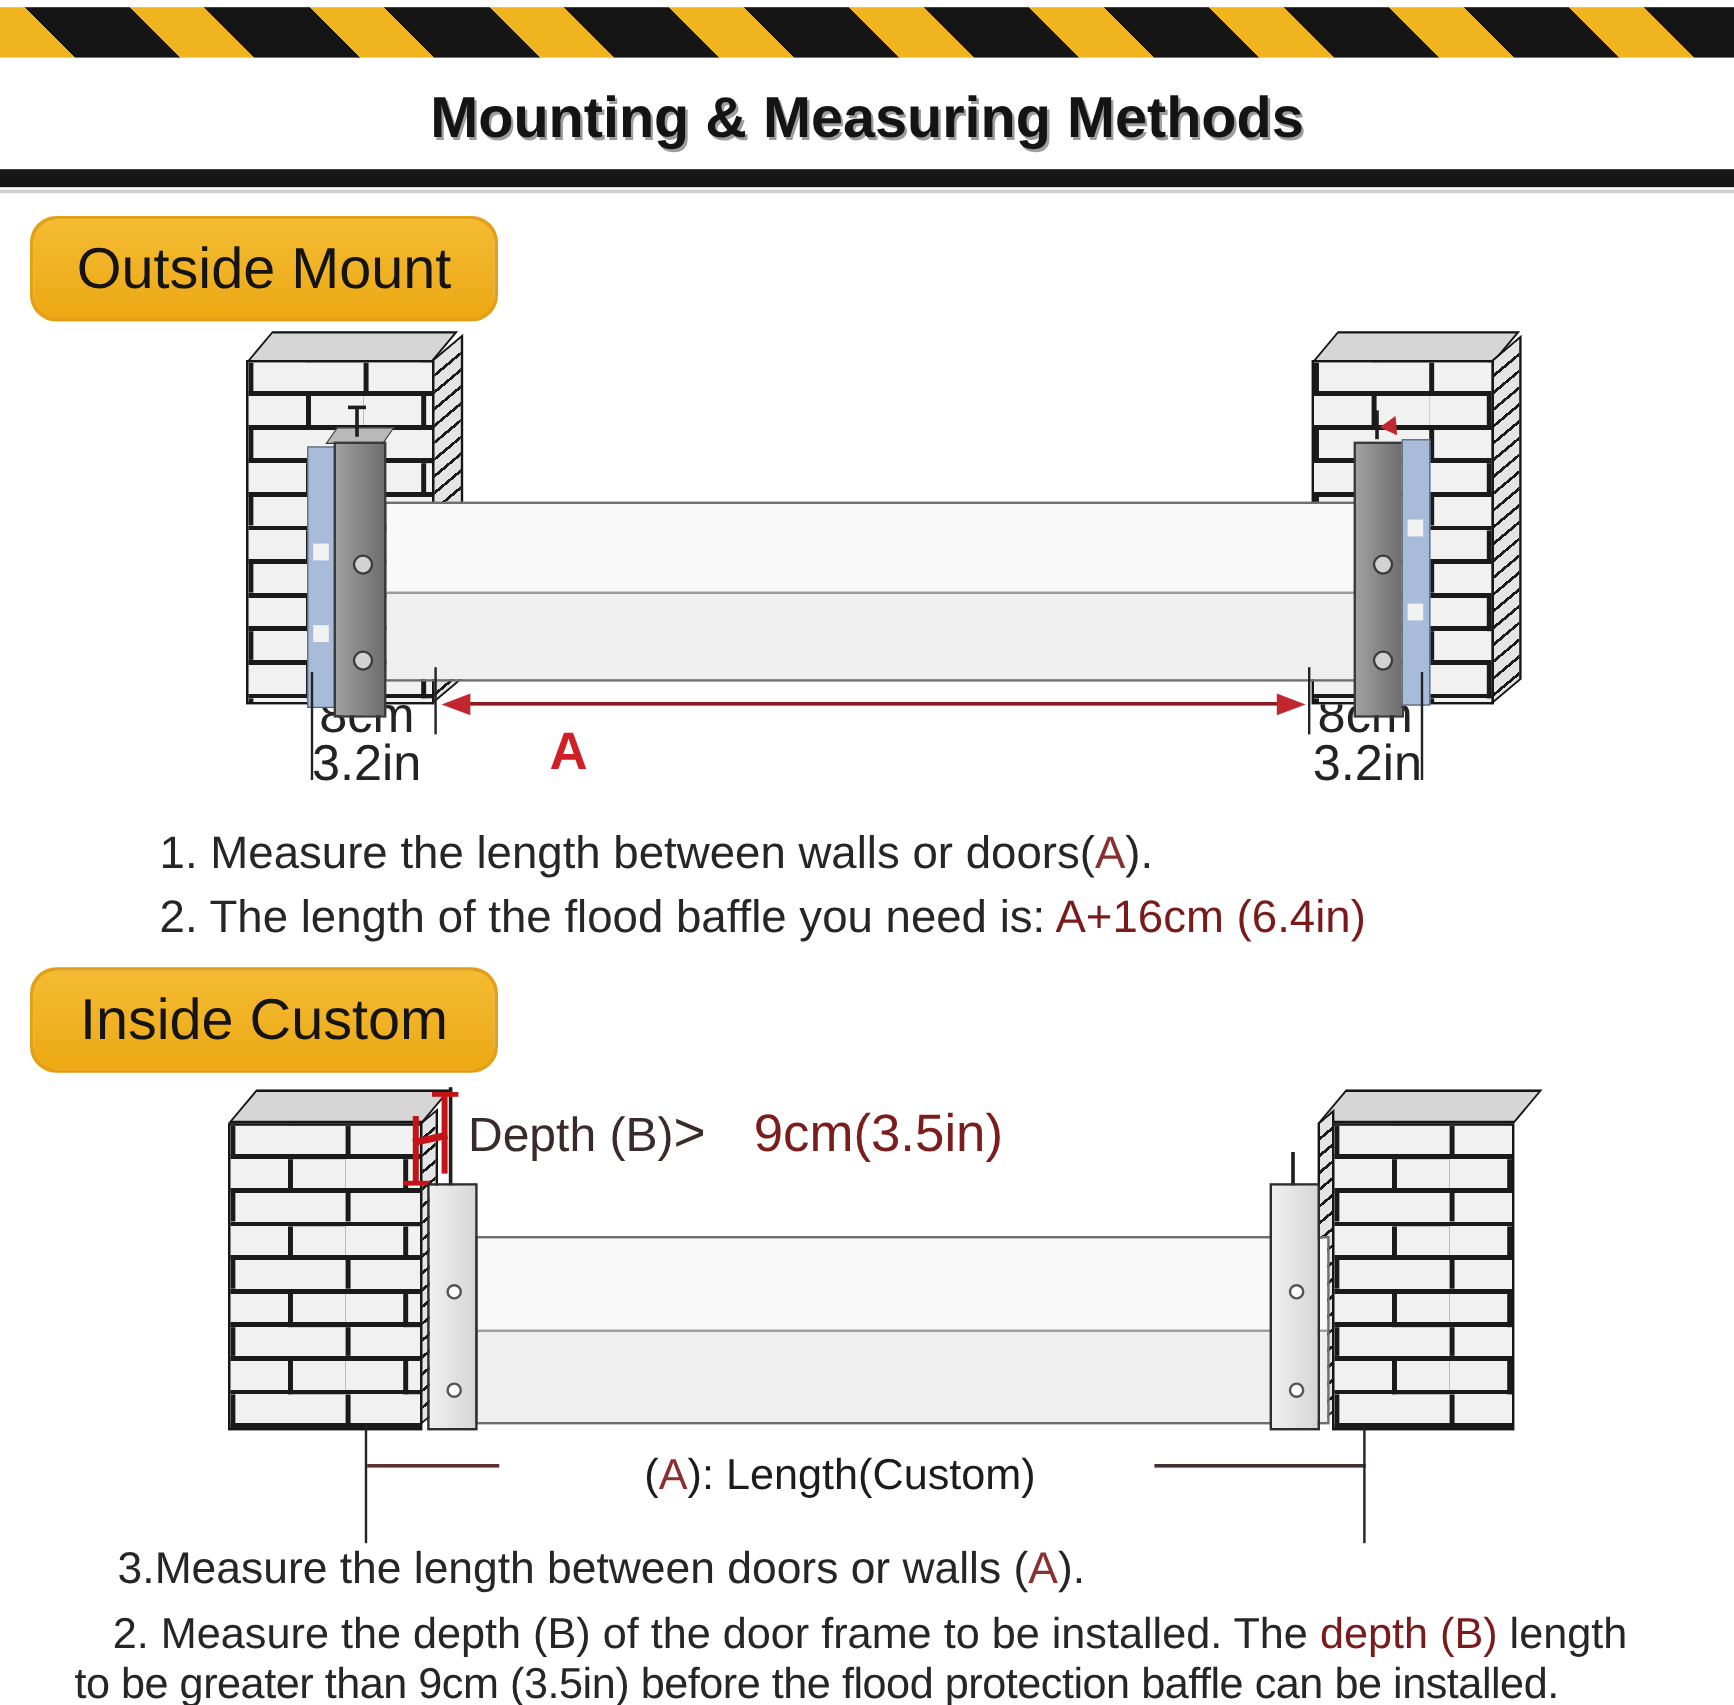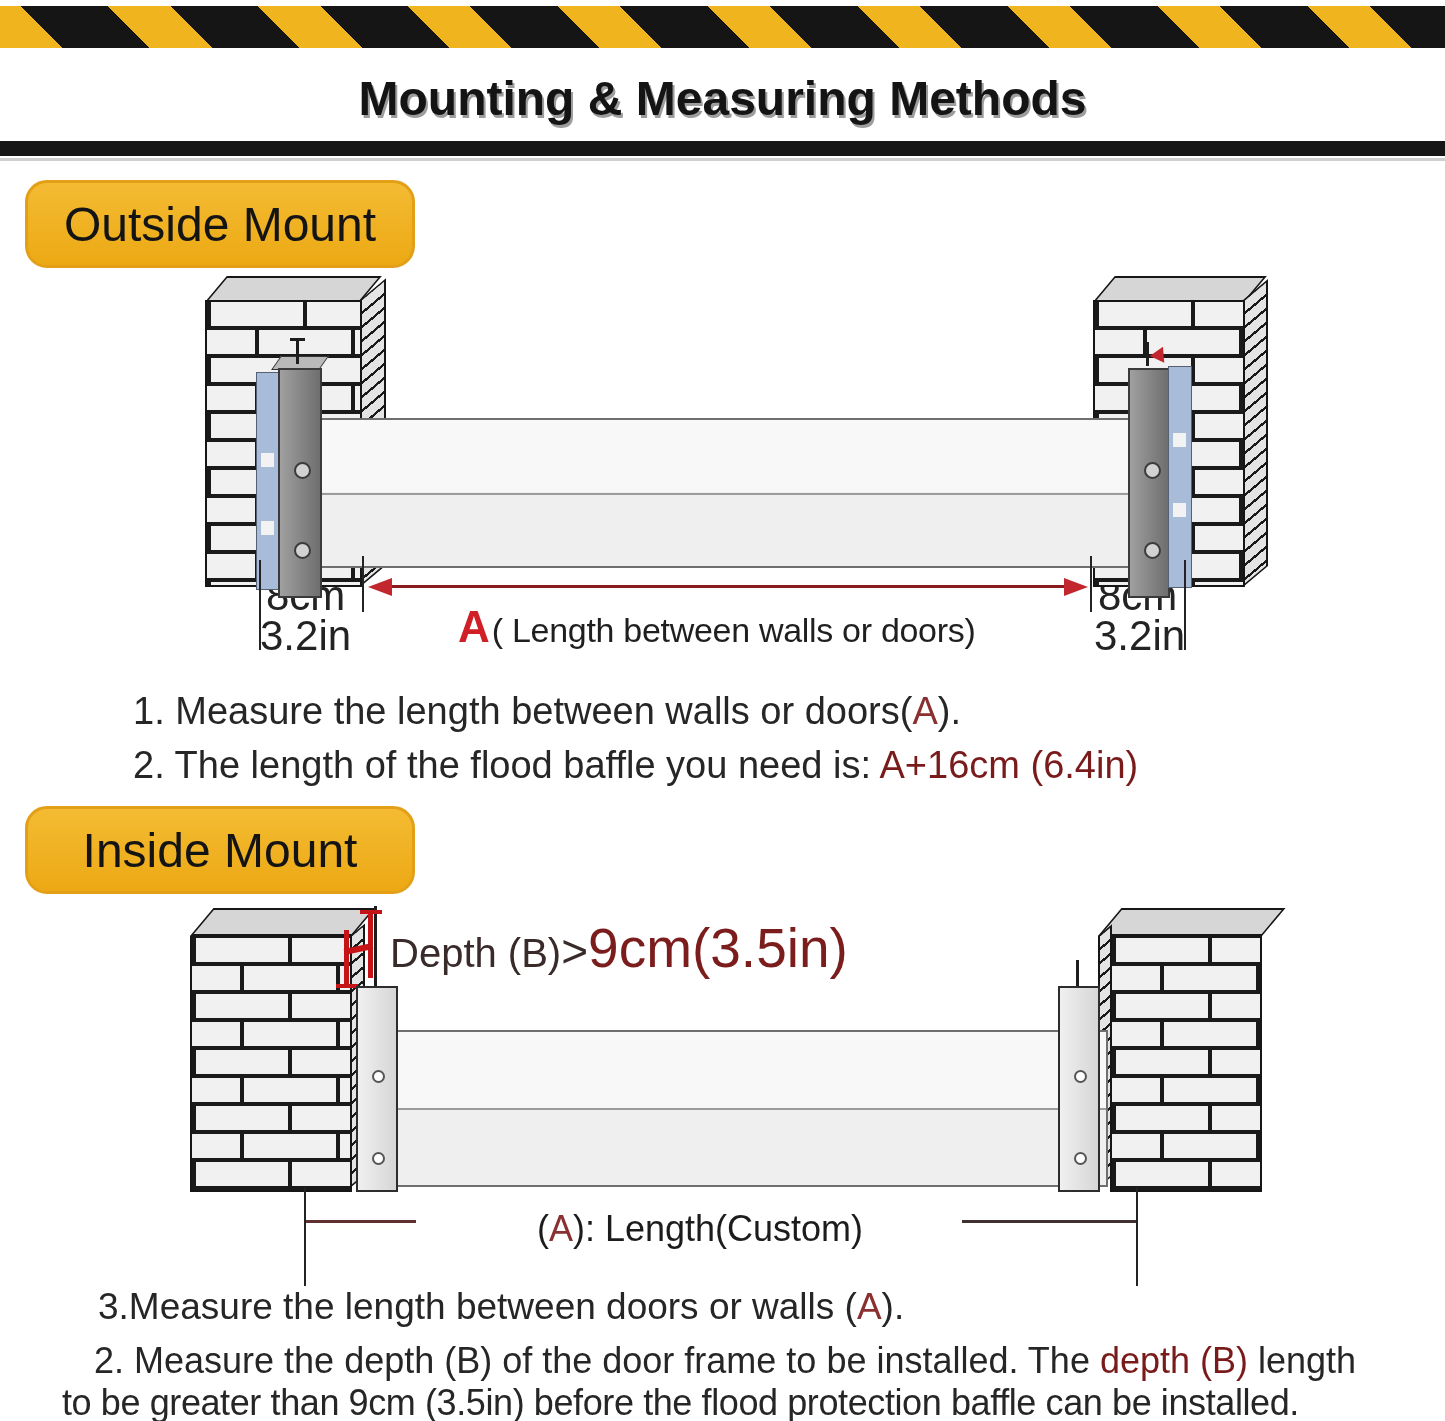--- a/index.html
+++ b/index.html
@@ -55,21 +55,21 @@
   .arrowline{position:absolute;left:16px;right:16px;top:7px;height:3px;background:#8c1b1b;}
   .ah{position:absolute;width:0;height:0;border-top:9px solid transparent;border-bottom:9px solid transparent;}
   .ahL{left:0;top:0;border-right:24px solid #c1272d;}
   .ahR{right:0;top:0;border-left:24px solid #c1272d;}
   .dlabel{font-size:34px;color:#1f1f1f;letter-spacing:-.3px;white-space:nowrap;}
   .bigA{font-size:44px;font-weight:bold;color:#d01f27;padding-right:2px;}
   .instr{font-size:38px;color:#262626;white-space:nowrap;}
   .maroon{color:#7a1b1b;}
   .redA{color:#8a3030;}
   .depthlbl{font-size:40px;color:#3a2b2b;white-space:nowrap;}
-  .depthval{font-size:55px;color:#7c1d1d;}
+  .depthval{font-size:44px;color:#7c1d1d;margin-left:40px;}
   .gt{font-size:46px;color:#3a2b2b;}
   .lenlbl{font-size:36px;color:#1c1c1c;white-space:nowrap;text-align:center;}
   .hline{height:3px;}
   .redbar{position:absolute;background:#c41418;}
 </style>
 </head>
 <body>
 
 <div id="stage">
 
@@ -122,37 +122,36 @@
   <div class="abs dimtxt" style="left:260px;top:612px;">3.2in</div>
   <div class="abs vline" style="left:362px;top:556px;height:56px;z-index:4;"></div>
 
   <div class="abs" style="left:368px;top:578px;width:720px;height:18px;z-index:4;">
     <div class="arrowline"></div>
     <div class="ah ahL"></div>
     <div class="ah ahR"></div>
   </div>
   <div class="abs" style="left:458px;top:602px;display:flex;align-items:baseline;z-index:4;">
     <span class="bigA">A</span>
-    <span class="dlabel">( Length between walls or doors)</span>
   </div>
 
   <div class="abs vline" style="left:1090px;top:556px;height:56px;z-index:4;"></div>
   <div class="abs dimtxt" style="left:1098px;top:572px;">8cm</div>
   <div class="abs dimtxt" style="left:1094px;top:612px;">3.2in</div>
   <div class="abs vline" style="left:1184px;top:560px;height:90px;z-index:4;"></div>
 
   <div class="abs instr" style="left:133px;top:690px;">
     <span>1. Measure the length between walls or doors(</span><span class="redA">A</span><span>).</span>
   </div>
   <div class="abs instr" style="left:133px;top:744px;">
     <span>2. The length of the flood baffle you need is: </span><span class="maroon">A+16cm (6.4in)</span>
   </div>
 
   <div class="abs badge" style="left:25px;top:806px;">
-    <span>Inside Mount</span>
+    <span>Inside Custom</span>
   </div>
 
   <div class="abs topface skL" style="left:190px;top:908px;width:162px;height:28px;"></div>
   <div class="abs brickF" style="left:190px;top:936px;width:162px;height:256px;z-index:1;"></div>
   <div class="abs brickS skS" style="left:350px;top:936px;width:15px;height:252px;z-index:1;"></div>
 
   <div class="abs topface skL" style="left:1098px;top:908px;width:164px;height:28px;"></div>
   <div class="abs brickS skS" style="left:1098px;top:936px;width:14px;height:252px;z-index:1;"></div>
   <div class="abs brickF" style="left:1110px;top:936px;width:152px;height:256px;z-index:1;"></div>
 

